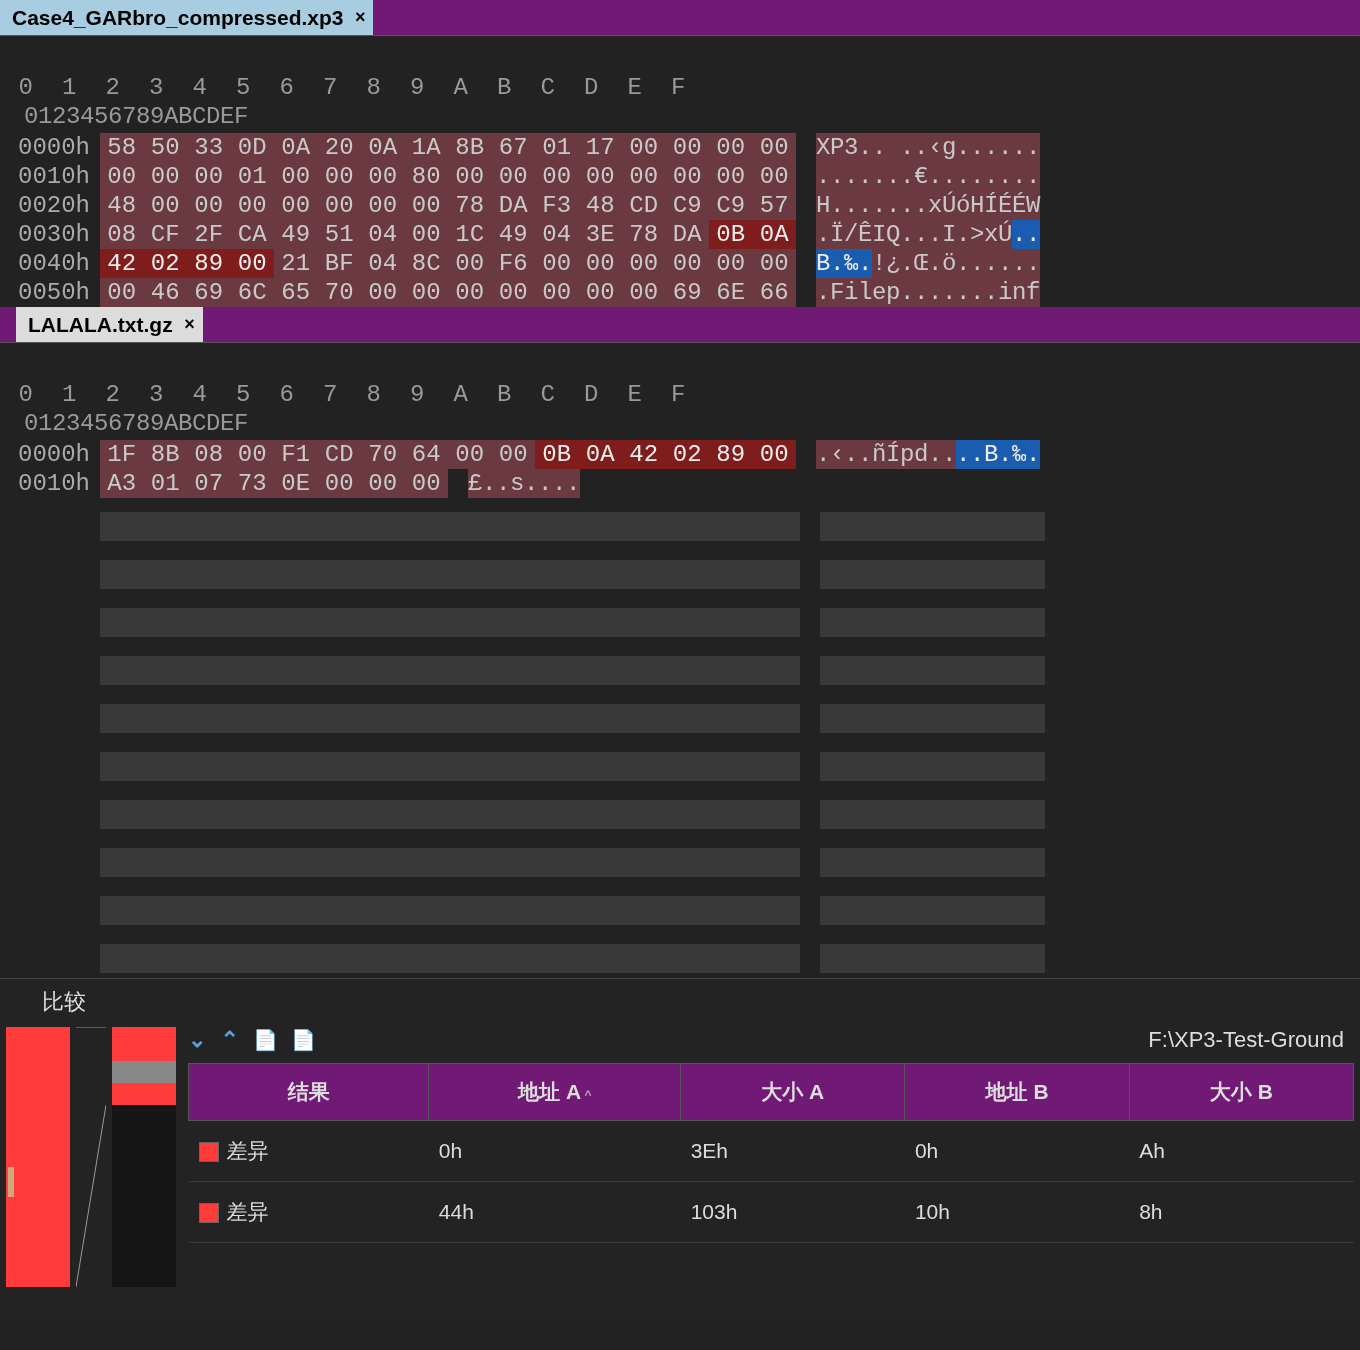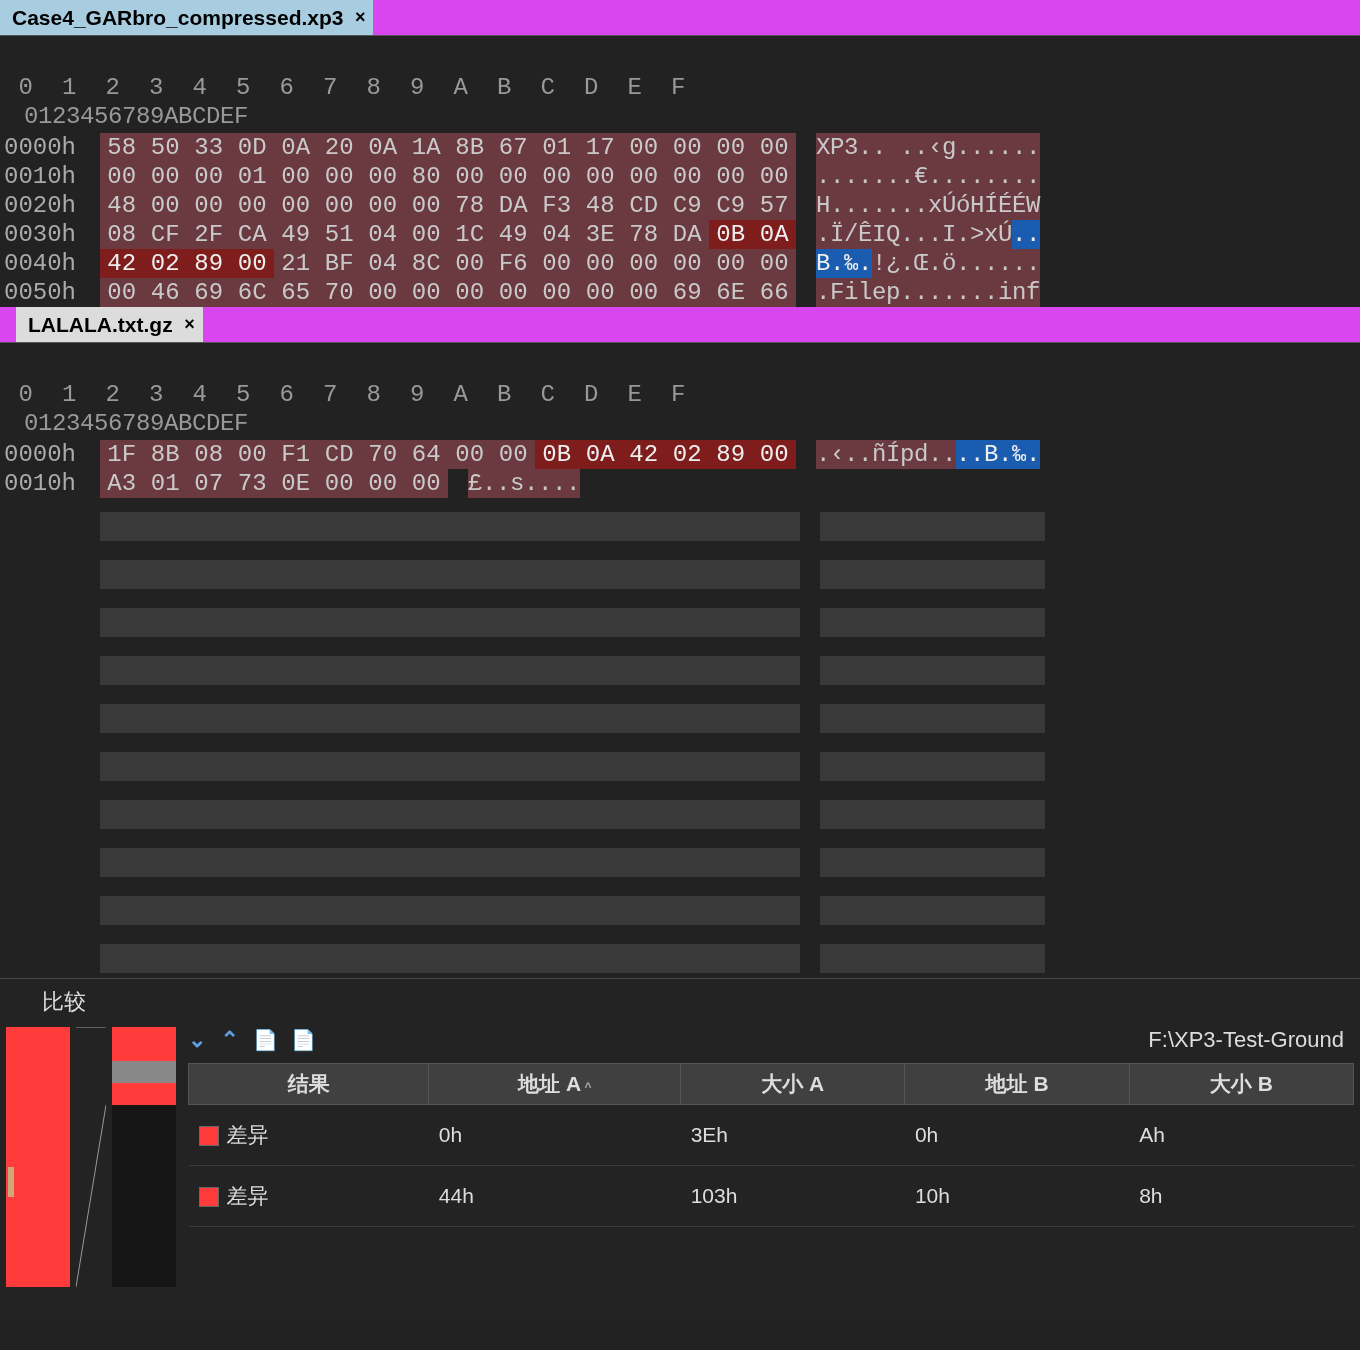--- a/index.html
+++ b/index.html
@@ -9,21 +9,21 @@
   font-family: "Segoe UI", Arial, sans-serif;
   font-size: 20px;
   width: 1360px;
   height: 1350px;
   overflow: hidden;
 }
 .pane {
   position: relative;
 }
 .tabbar {
-  background: #d946ef;
+  background: #701a75;
   border-bottom: 1px solid #555;
   display: flex;
   height: 36px;
 }
 .tab {
   background: #a8cde0;
   color: #000;
   font-weight: 600;
   padding: 4px 30px 4px 12px;
   font-size: 21px;
@@ -50,20 +50,21 @@
   margin-bottom: 2px;
 }
 .hex-row {
   display: flex;
   height: 29px;
 }
 .addr {
   width: 96px;
   color: #aaa;
   padding-right: 10px;
+  text-align: right;
 }
 .hex-bytes {
   display: flex;
 }
 .hex-bytes span {
   width: 43.5px;
   text-align: center;
   display: inline-block;
 }
 .ascii {
@@ -161,23 +162,23 @@
   color: #ddd;
   font-size: 22px;
 }
 table.results {
   width: 100%;
   border-collapse: collapse;
   font-size: 21px;
   color: #ddd;
 }
 table.results th {
-  background: #404040;
+  background: #701a75;
   border: 1px solid #555;
-  padding: 6px 10px;
+  padding: 14px 10px;
   font-weight: 600;
   text-align: center;
 }
 table.results th.sorted::after { content:" ^"; font-size:12px; color:#aaa; }
 table.results td {
   padding: 16px 10px;
   border-bottom: 1px solid #3a3a3a;
 }
 .swatch {
   display:inline-block; width:20px; height:20px; vertical-align:middle;

